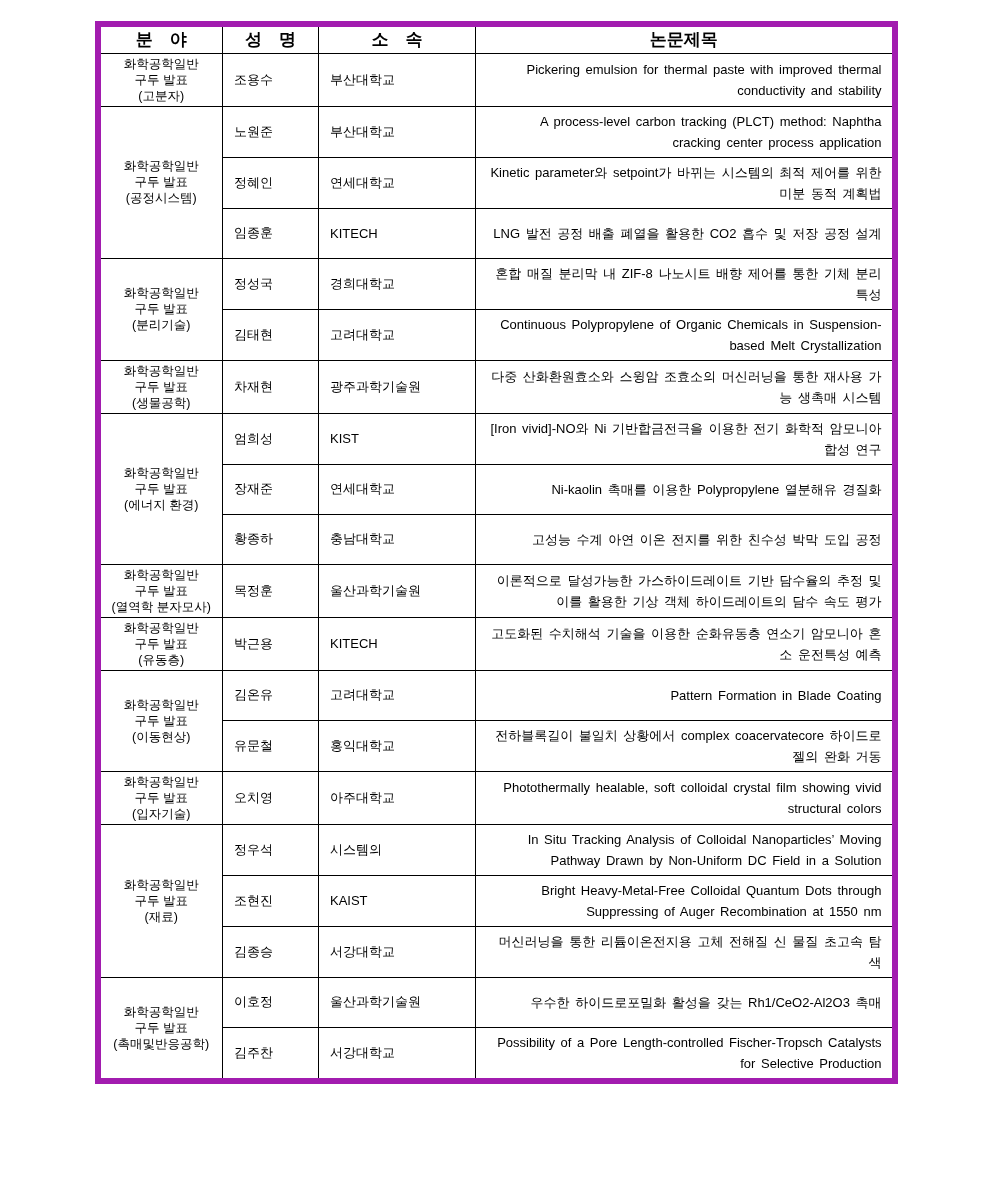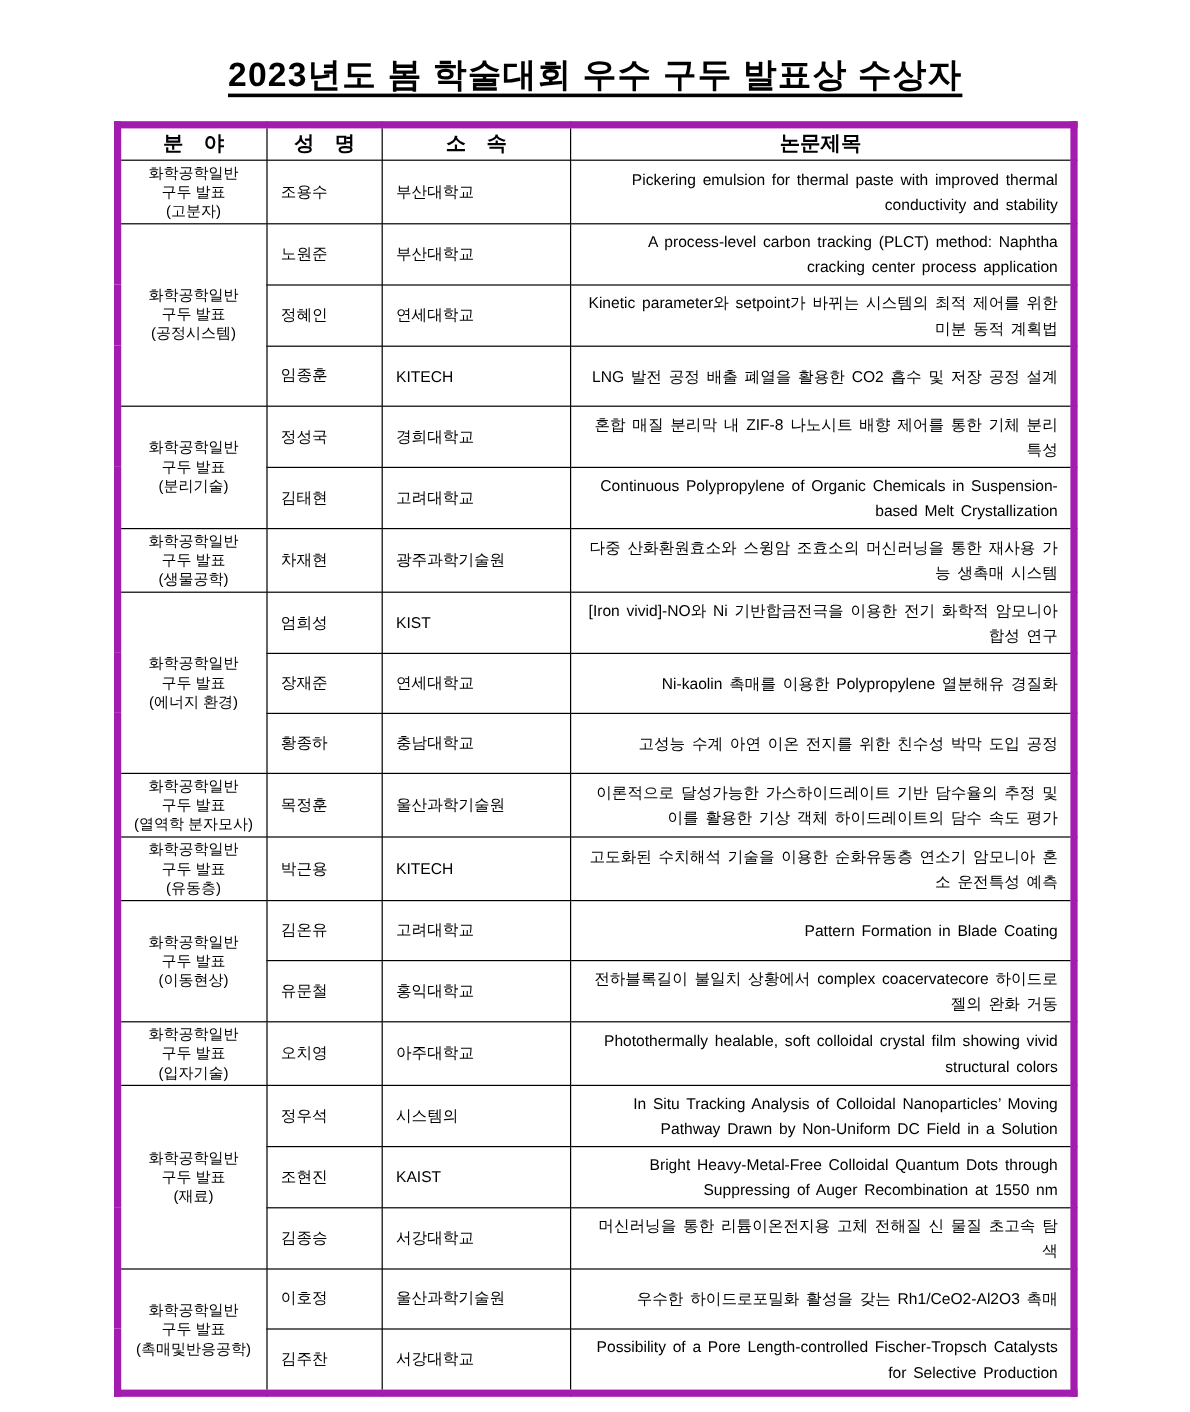--- a/index.html
+++ b/index.html
@@ -63,23 +63,20 @@
     text-align: right;
     padding: 4px 10px 4px 12px;
     word-spacing: 2px;
   }
 </style>
 </head>
 <body>
 
 <div class="page">
 
-  <div class="doc-title">
-    <span class="underlined">2023년도 봄 학술대회 우수 구두 발표상 수상자</span>
-  </div>
 
   <table class="awards-table">
     <colgroup>
       <col style="width:125px">
       <col style="width:96px">
       <col style="width:157px">
       <col style="width:419px">
     </colgroup>
     <thead>
       <tr>

